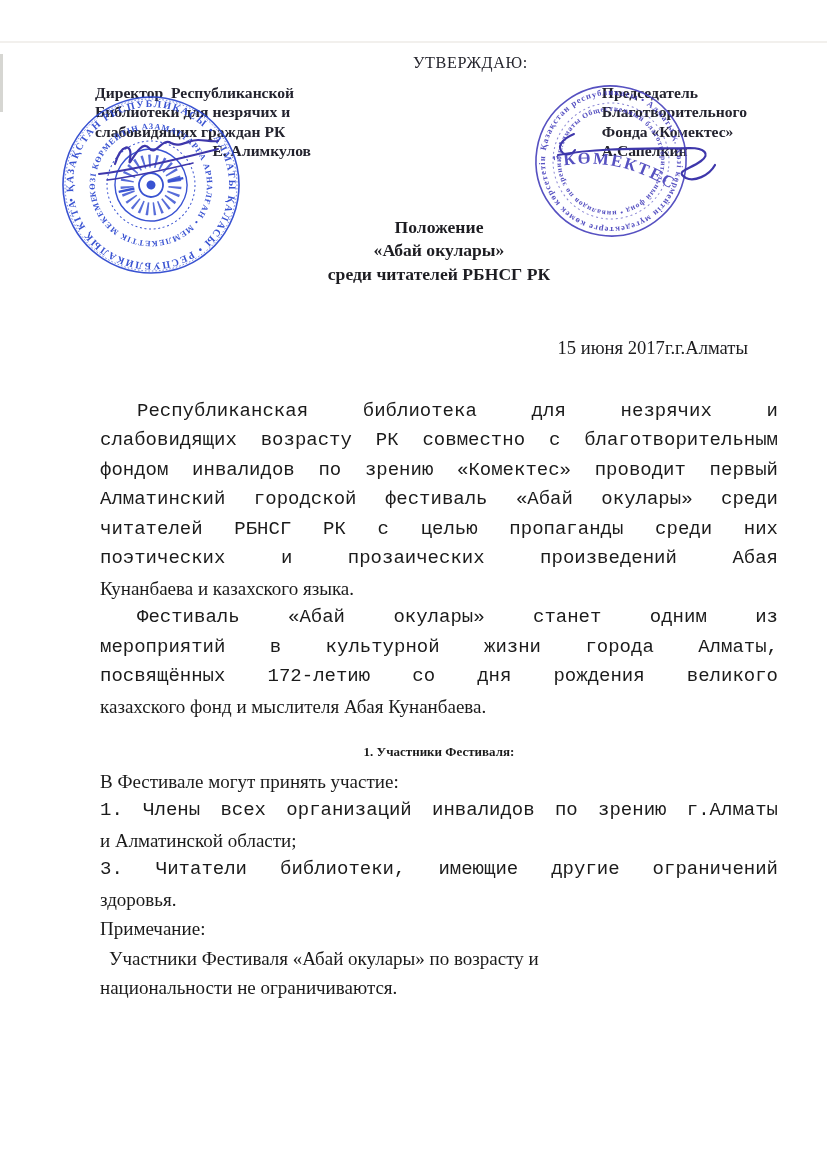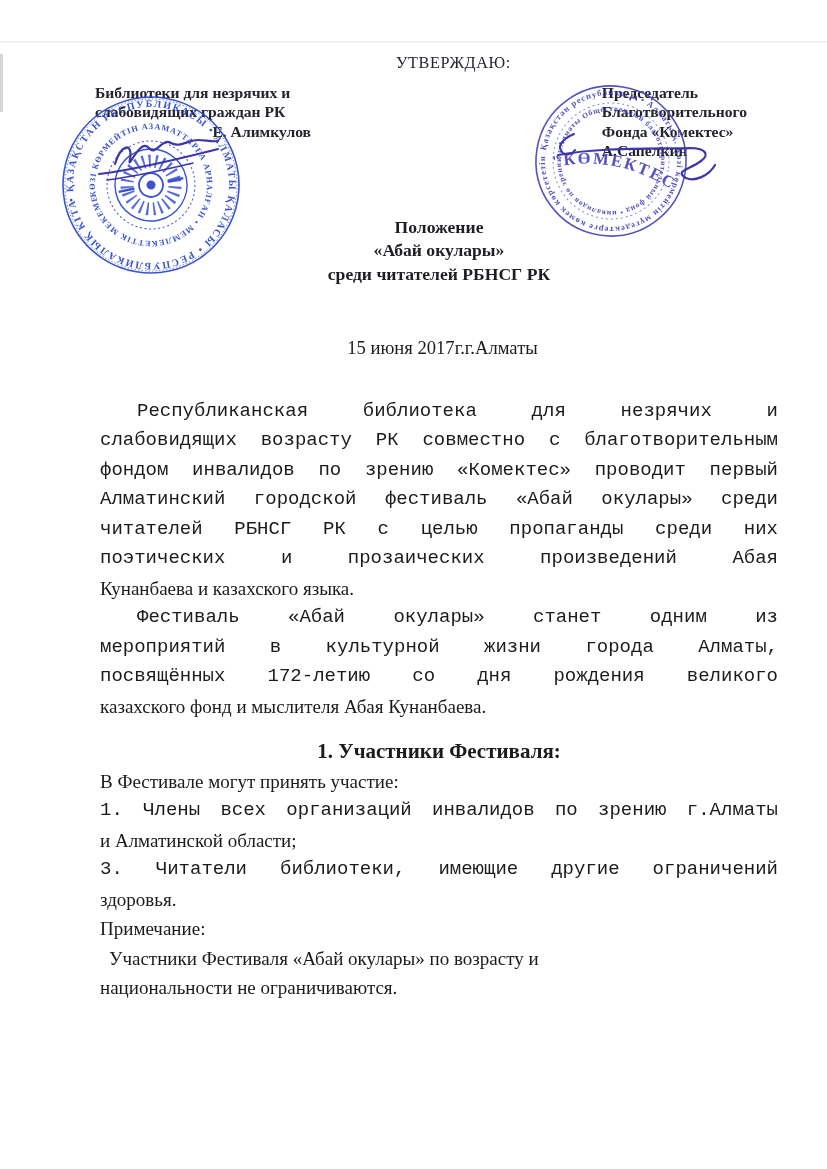--- a/index.html
+++ b/index.html
@@ -9,21 +9,21 @@
     background:#ffffff;
     overflow:hidden;
     font-family:"Liberation Serif","DejaVu Serif",serif;
     color:#1c1c1e;
   }
   
   .edge-top{position:absolute;left:0;top:41px;width:827px;height:2px;background:#edebe7;opacity:.75;}
   .edge-left{position:absolute;left:0;top:54px;width:3px;height:58px;background:#d6d6d2;}
 
   .approval{
-    position:absolute;left:396px;top:54px;
+    position:absolute;left:413px;top:54px;
     font-size:16.2px;letter-spacing:.6px;color:#26262e;
   }
 
   .sig-block{position:absolute;font-weight:bold;font-size:15.6px;line-height:19.3px;color:#23232e;}
   .sig-block .sline{white-space:pre-wrap;}
   .sig-left{left:95px;top:83px;width:218px;}
   .sig-left .name{text-align:right;padding-right:2px;}
   .sig-right{right:80px;top:83px;text-align:left;}
 
   .stamp{position:absolute;opacity:.93;}
@@ -31,46 +31,47 @@
   .stamp-right{left:529px;top:79px;}
   .signature{position:absolute;}
   .signature-left{left:95px;top:128px;}
   .signature-right{left:540px;top:116px;}
 
   .content{position:absolute;left:100px;top:0;width:678px;}
 
   .title-block{margin-top:216px;text-align:center;font-weight:bold;
     font-size:17.6px;line-height:23.3px;color:#1d1d22;}
 
-  .dateline{margin-top:49px;display:flex;justify-content:center;
+  .dateline{margin-top:49px;display:flex;justify-content:flex-end;
     font-size:18.6px;line-height:26px;padding-left:37px;padding-right:30px;color:#1c1c1e;}
 
   .bodytext{font-size:19px;line-height:29.5px;color:#1b1b1b;}
   .para{margin:0;}
   .p-first{margin-top:36px;}
   .bl{white-space:nowrap;}
   .jl{text-align:justify;text-align-last:justify;white-space:normal;font-family:Liberation Mono, monospace;}
   .ll{text-align:left;}
   .ind{padding-left:37px;}
   .ind-sm{padding-left:9px;}
 
   .sec-heading{margin-top:16px;text-align:center;font-weight:bold;
-    font-size:21px;line-height:29.5px;color:#1b1b1b;}
+    font-size:13px;line-height:29.5px;color:#1b1b1b;}
 </style>
 </head>
 <body>
 
 <div class="page">
 
   <div class="edge-top"></div>
   <div class="edge-left"></div>
 
   <div class="approval">УТВЕРЖДАЮ:</div>
 
   <div class="sig-block sig-left">
+    <div class="sline">Директор  Республиканской</div>
     <div class="sline">Библиотеки для незрячих и</div>
     <div class="sline">слабовидящих граждан РК</div>
     <div class="sline name">Е. Алимкулов</div>
   </div>
 
   <div class="sig-block sig-right">
     <div class="sline">Председатель</div>
     <div class="sline">Благотворительного</div>
     <div class="sline">Фонда «Комектес»</div>
     <div class="sline">А.Сапелкин</div>

